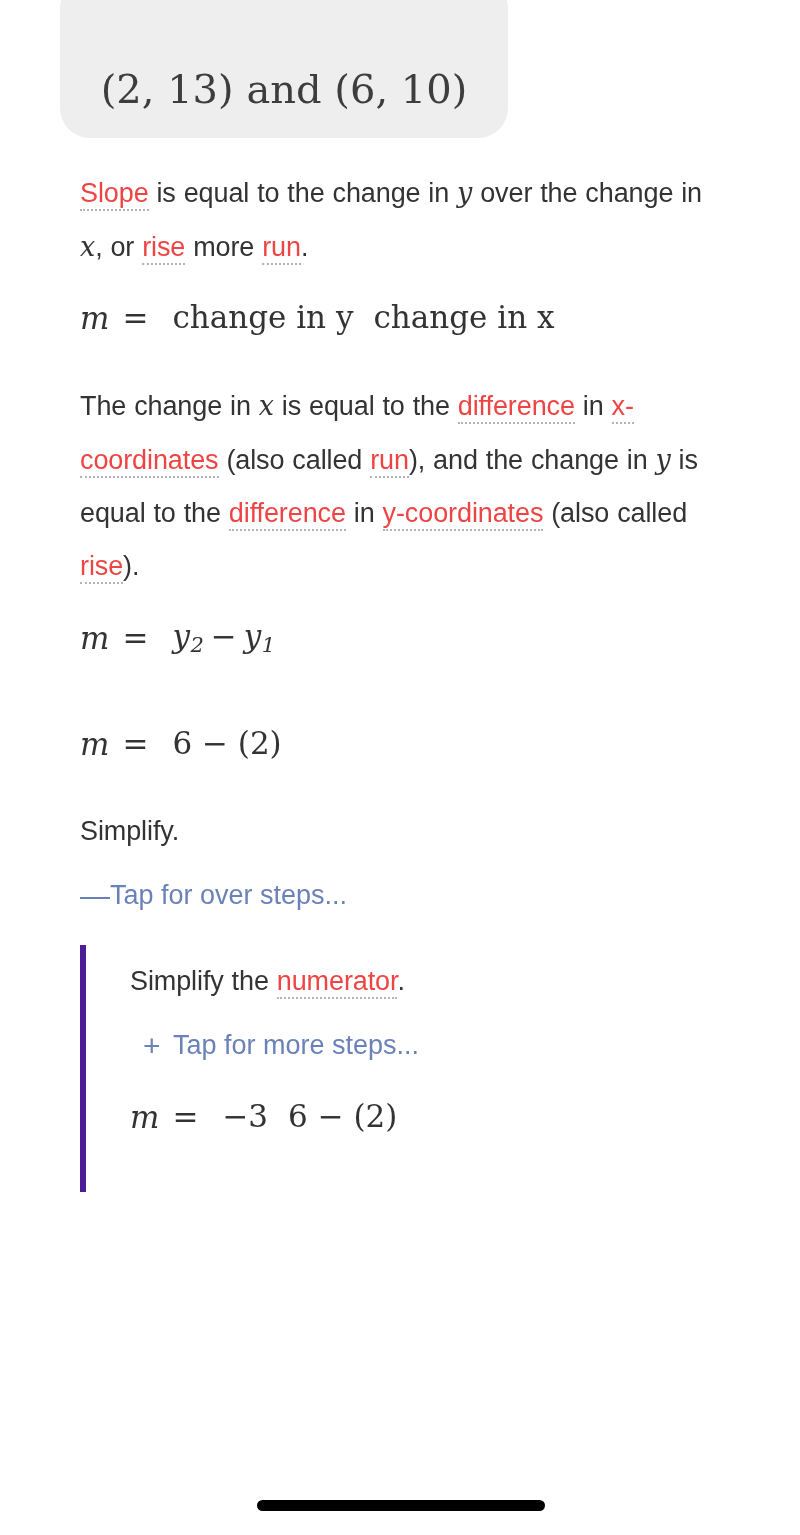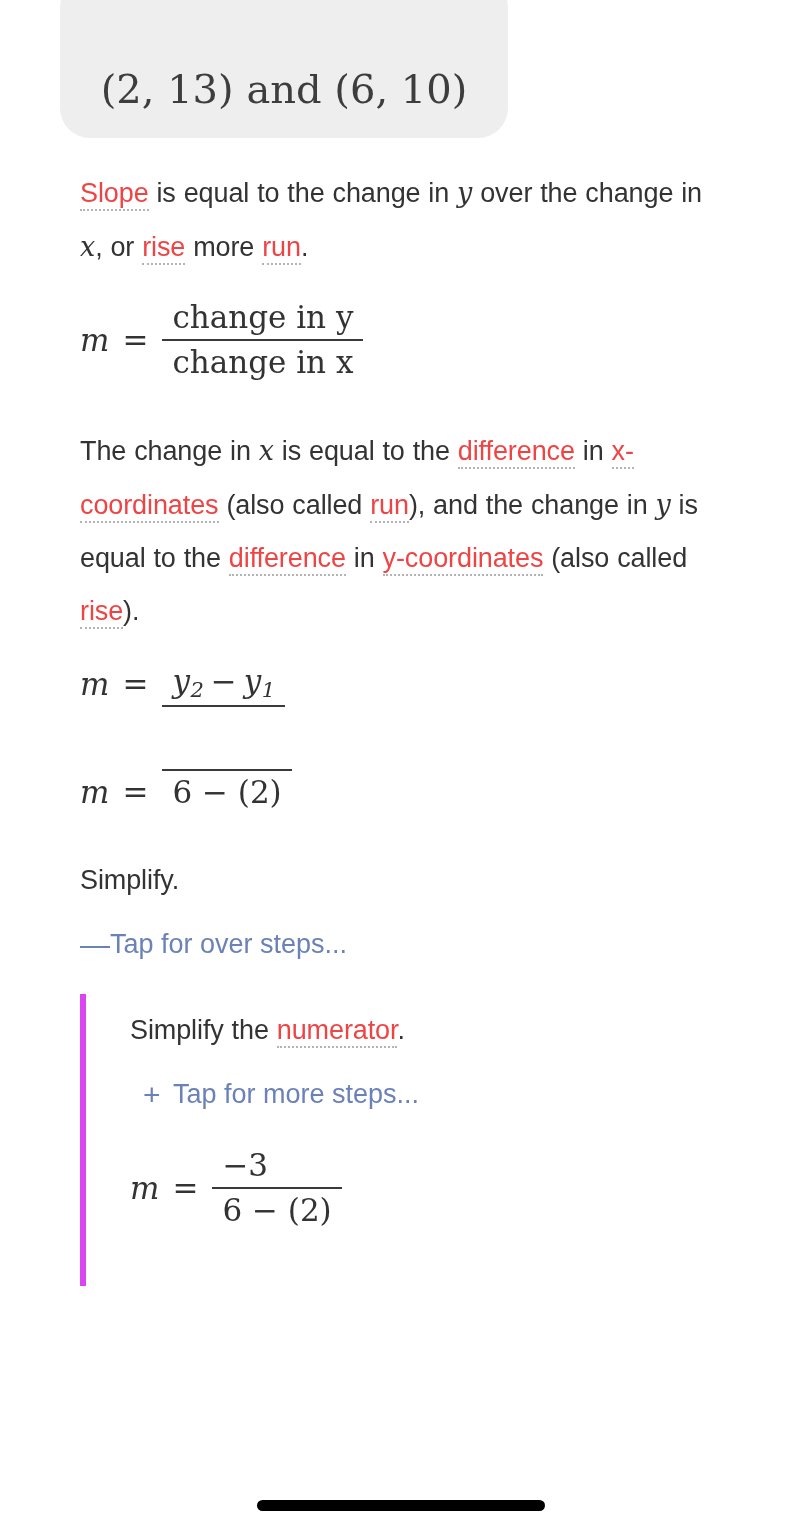--- a/index.html
+++ b/index.html
@@ -80,21 +80,21 @@
     display: inline-flex;
     align-items: center;
     white-space: nowrap;
   }
   .eq-sign {
     margin: 0 14px 0 13px;
   }
 
   .frac {
     display: inline-flex;
-    flex-direction: column;
+    flex-direction: row;
     align-items: flex-start;
     vertical-align: middle;
   }
   .frac .num,
   .frac .den {
     padding: 2px 10px;
     white-space: nowrap;
     line-height: 1.26;
   }
   .frac .bar {
@@ -129,21 +129,21 @@
     width: 30px;
     font-size: 30px;
     color: #6b82b8;
     text-align: left;
     line-height: 1;
   }
 
   
   .substep {
     position: relative;
-    border-left: 6px solid #d946ef;
+    border-left: 6px solid #4c1d95;
     padding-left: 44px;
     margin-top: 34px;
     padding-top: 10px;
     padding-bottom: 54px;
   }
   .substep .tap-link { margin-left: 13px; }
 
   
   .home-indicator {
     position: absolute;

